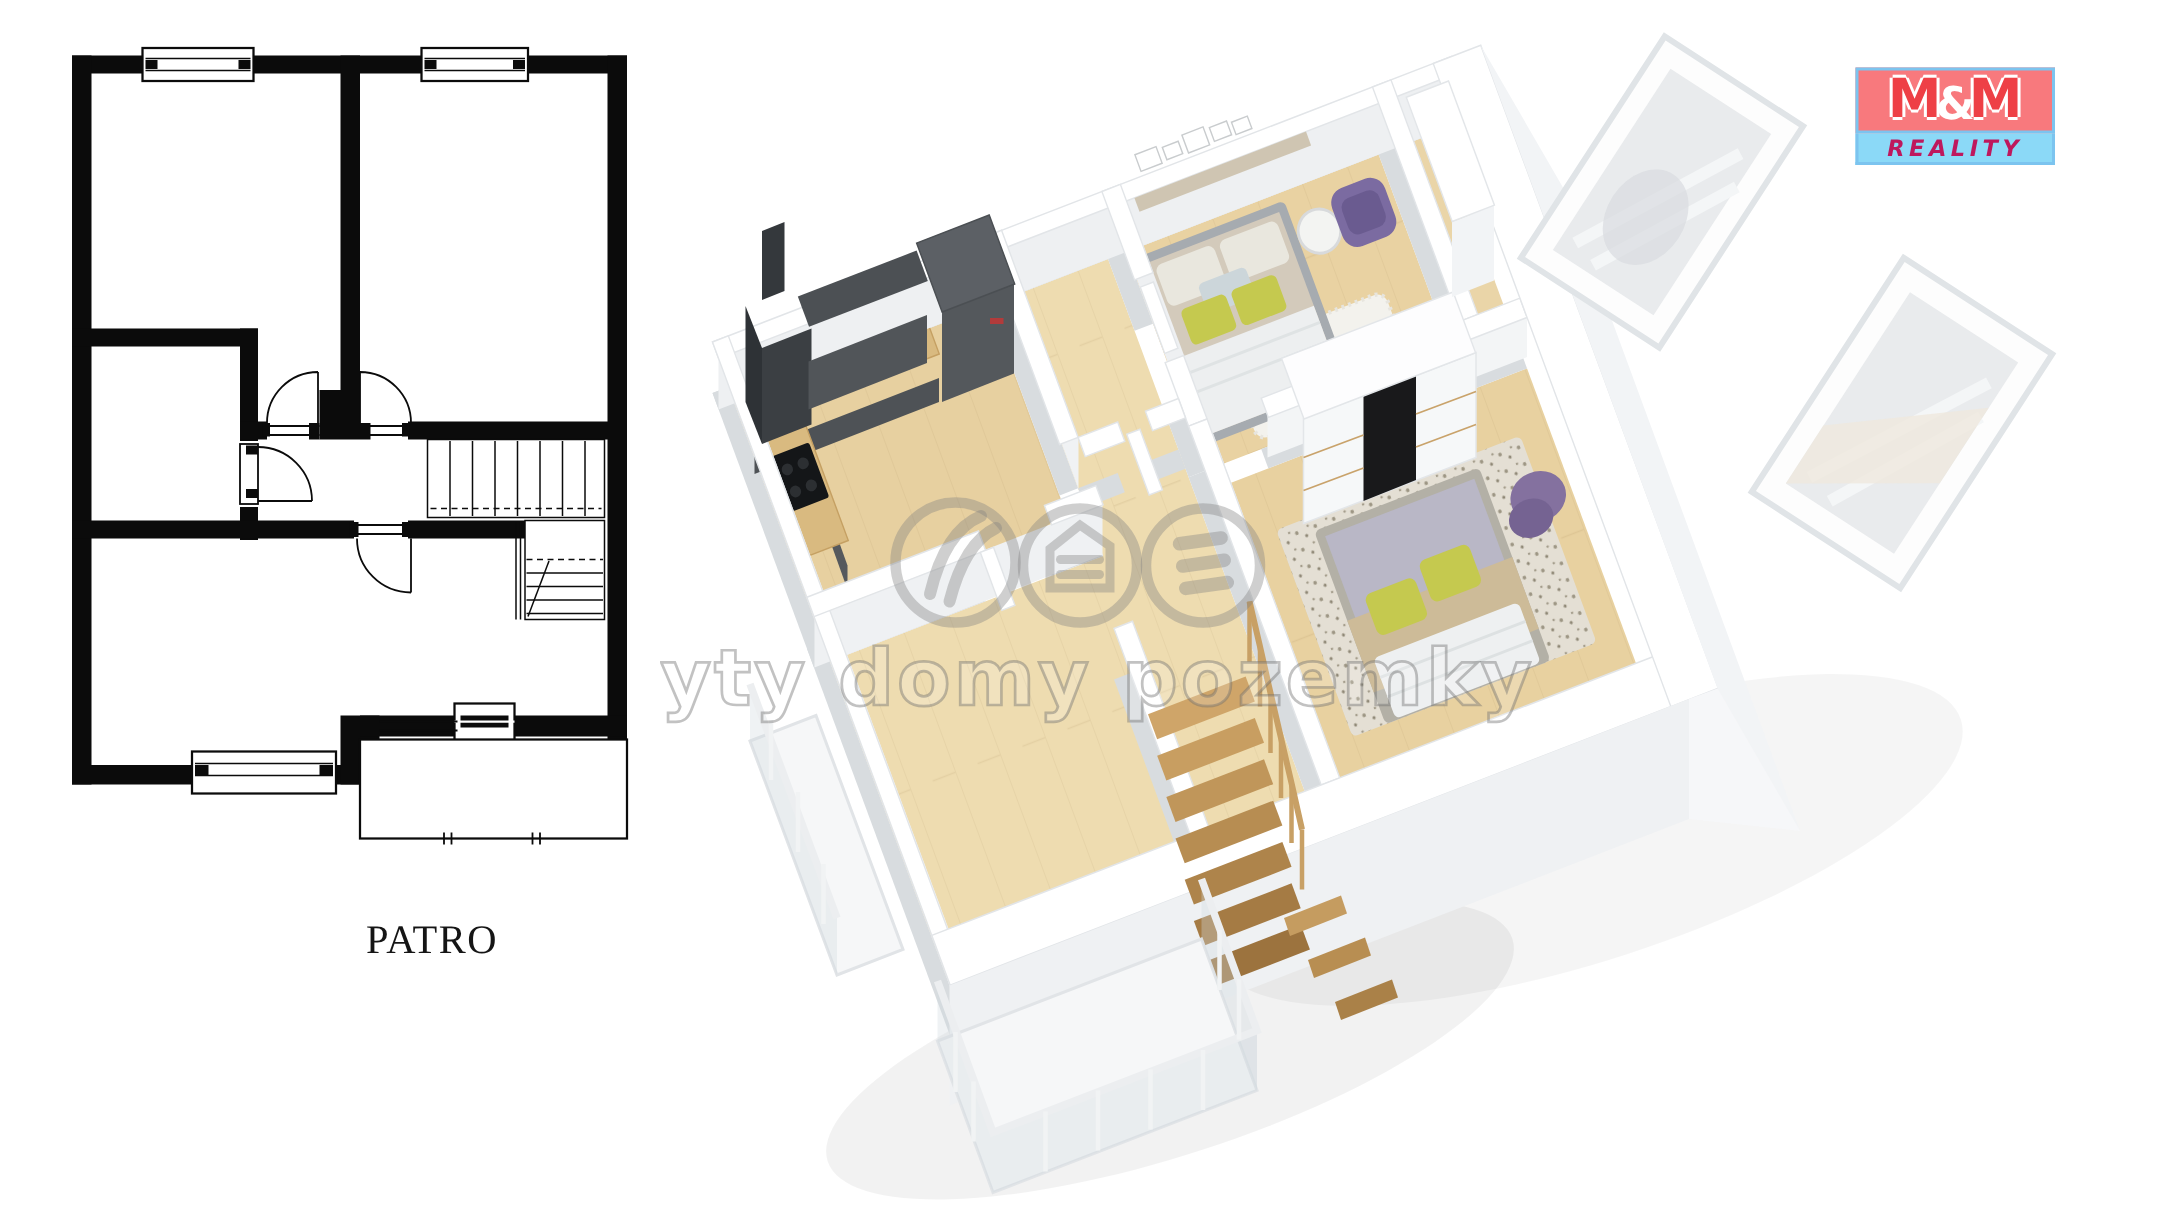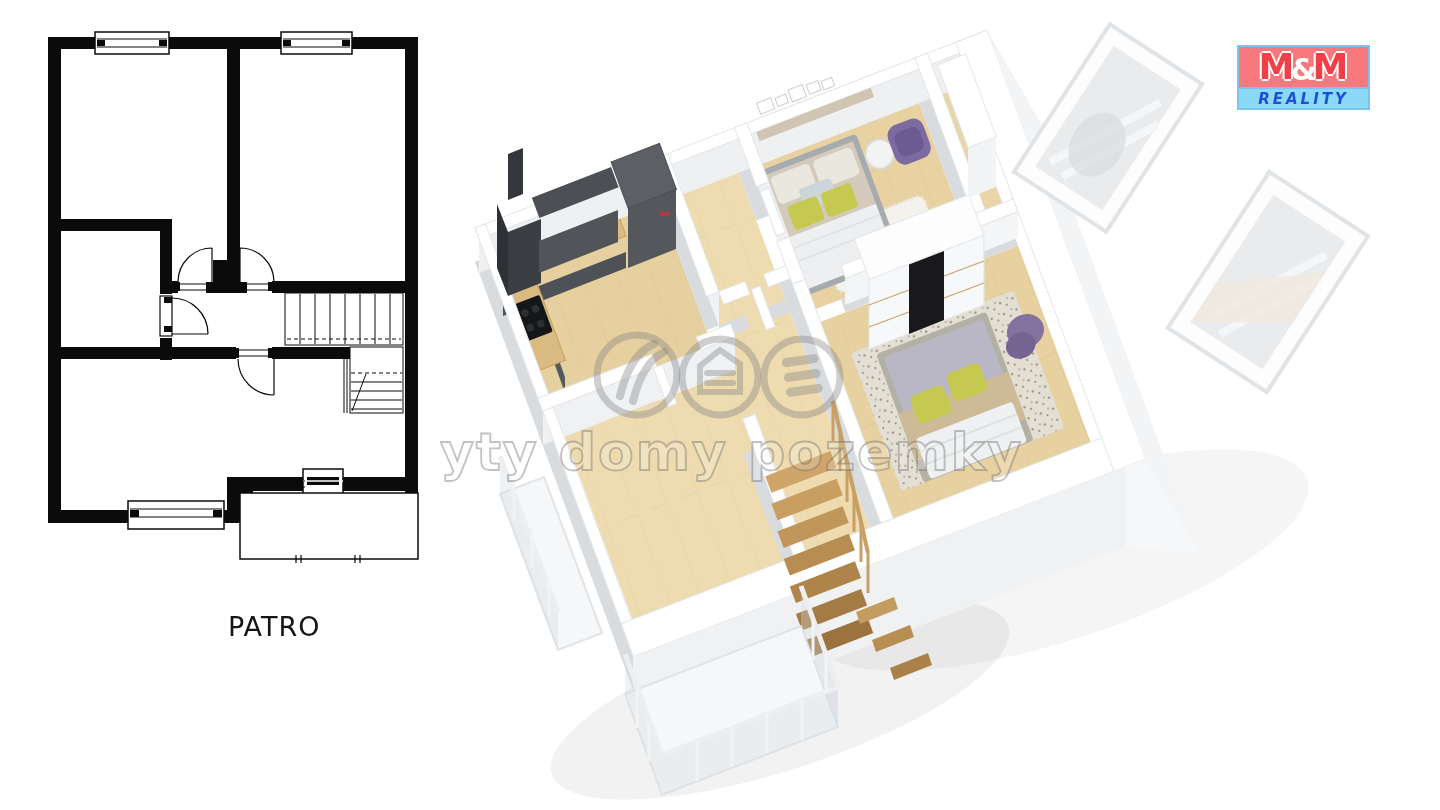--- a/index.html
+++ b/index.html
@@ -1,28 +1,28 @@
 <!DOCTYPE html>
 <html><head>
 <meta charset="utf-8">
 <style>
   html,body{margin:0;padding:0;background:#fff;}
   .stage{position:relative;width:1440px;height:810px;background:#fff;overflow:hidden;
          font-family:"DejaVu Sans","Liberation Sans",sans-serif;}
   svg{display:block;}
   .plan2d{position:absolute;left:0;top:0;}
   .plan3d{position:absolute;left:440px;top:0;}
-  .patro{position:absolute;left:228px;top:611px;font-size:27px;letter-spacing:1px;color:#151515;}
+  .patro{position:absolute;left:244px;top:611px;font-size:27px;letter-spacing:1px;color:#151515;font-family:Liberation Serif, serif;}
   .logo{position:absolute;left:1237px;top:45px;width:133px;}
   .logo-top{background:#f8797d;border:2px solid #7cc4ef;height:40px;display:flex;align-items:center;justify-content:center;}
   .logo-top .m{font-weight:900;font-size:36px;line-height:1;color:#ee4046;
      text-shadow:-2px 0 #fff,2px 0 #fff,0 -2px #fff,0 2px #fff;}
   .logo-top .amp{font-weight:900;font-size:30px;line-height:1;color:#fff;margin:0 -4px;position:relative;top:3px;z-index:2;}
   .logo-bottom{background:#8bd9f7;border:2px solid #7cc4ef;border-top:none;height:19px;display:flex;align-items:center;justify-content:center;}
-  .logo-bottom span{color:#1d4ed8;font-weight:bold;font-style:italic;font-size:15px;letter-spacing:3px;}
+  .logo-bottom span{color:#be185d;font-weight:bold;font-style:italic;font-size:15px;letter-spacing:3px;}
 </style>
 </head>
 <body>
 
 <div class="stage">
 
   <svg class="plan2d" width="440" height="580" viewBox="0 0 440 580">
     <g fill="#0b0b0b">
       <rect x="48" y="37" width="370" height="12"></rect>
       <rect x="48" y="37" width="13" height="486"></rect>

